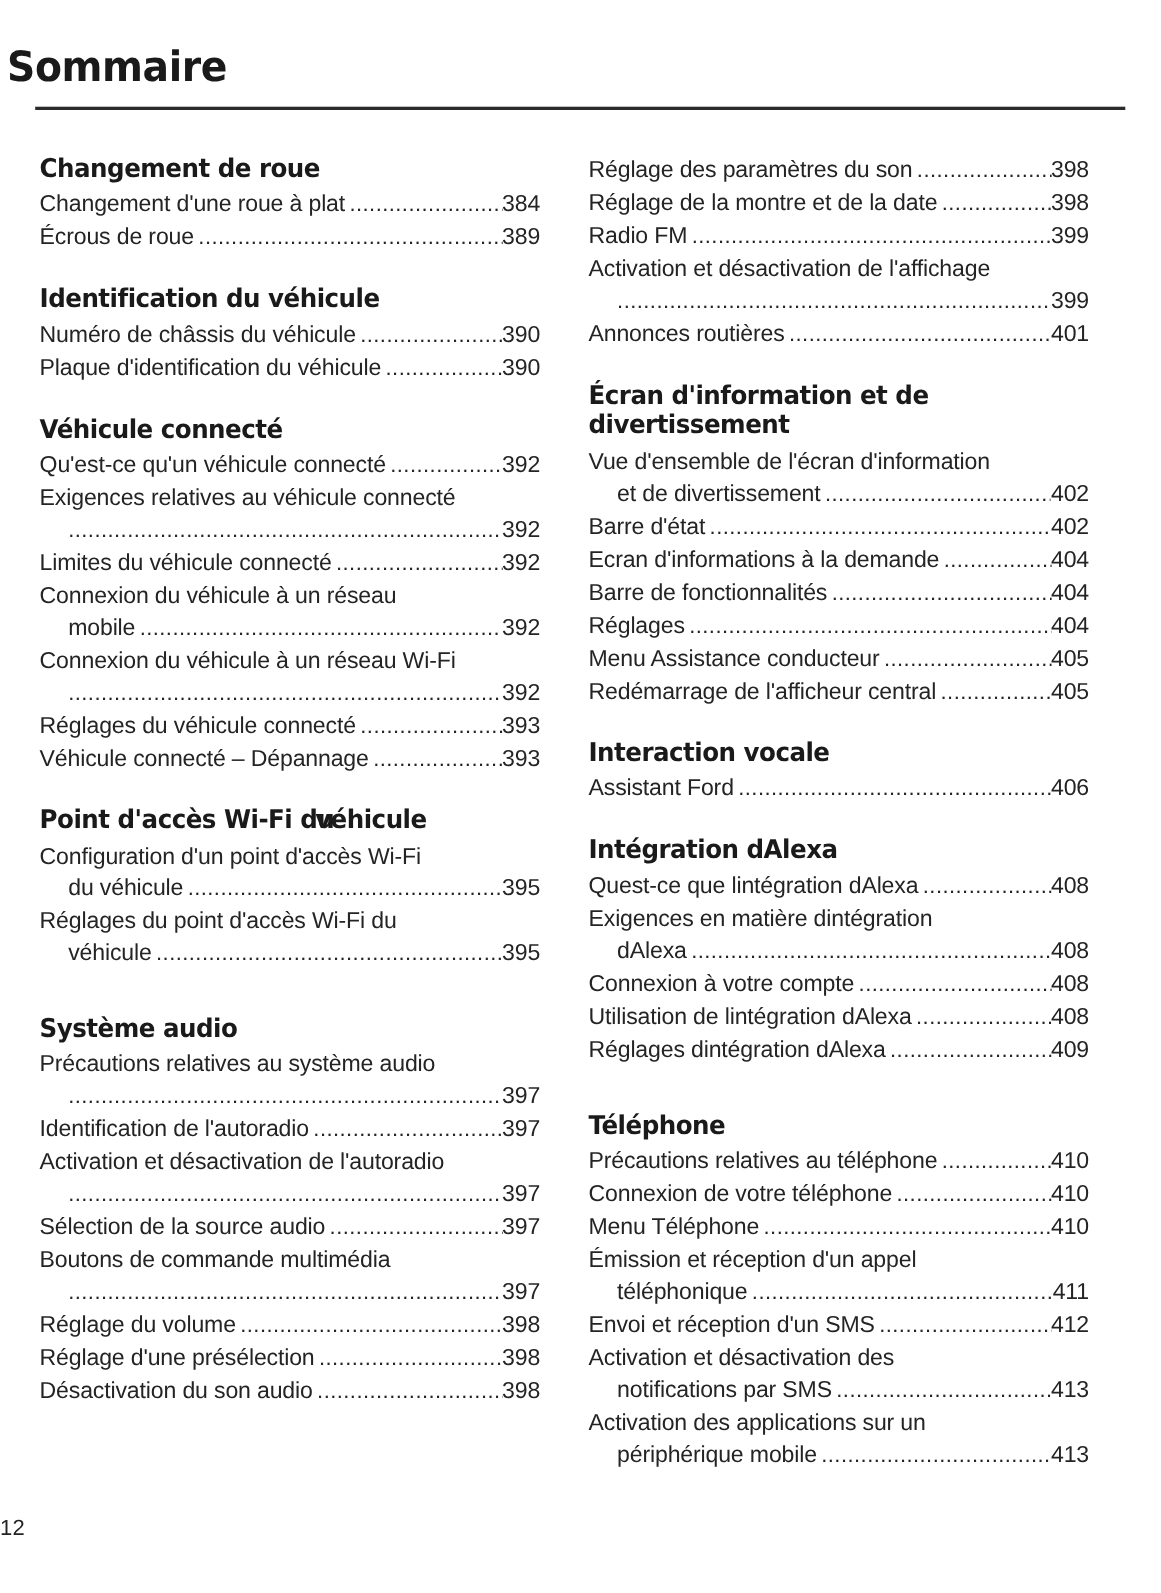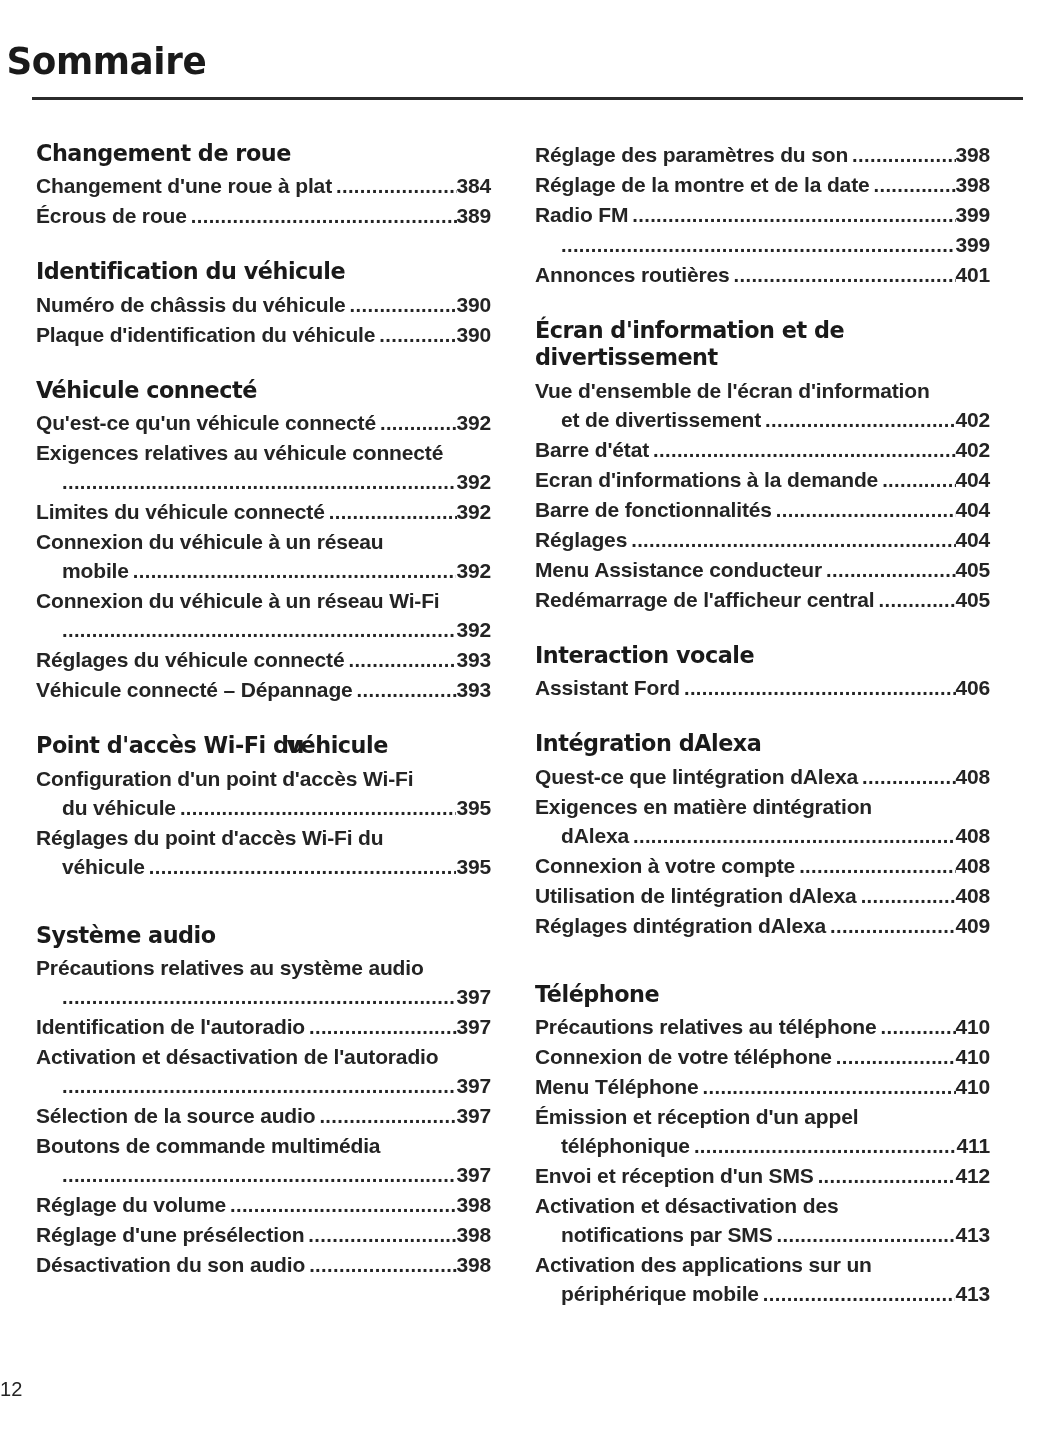--- a/index.html
+++ b/index.html
@@ -92,21 +92,20 @@
   }
 
   
   .toc-entry {
     font-size: 21px;
     line-height: 29px;
     color: #242424;
     letter-spacing: -0.15px;
     margin: 0;
     display: block;
-    font-weight: bold;
   }
 
   .entry-label {
     white-space: pre-wrap;
   }
 
   .entry-page {
     white-space: nowrap;
   }
 
@@ -379,20 +378,21 @@
             </div>
           </div>
           <div class="toc-entry one-line">
             <div class="row-line">
               <span class="entry-label">Radio FM</span>
               <span class="dots-fill"></span>
               <span class="entry-page">399</span>
             </div>
           </div>
           <div class="toc-entry wrap-entry">
+            <div class="line1">Activation et désactivation de l'affichage</div>
             <div class="line2 no-label">
               <span class="dots-fill"></span>
               <span class="entry-page">399</span>
             </div>
           </div>
           <div class="toc-entry one-line">
             <div class="row-line">
               <span class="entry-label">Annonces routières</span>
               <span class="dots-fill"></span>
               <span class="entry-page">401</span>

